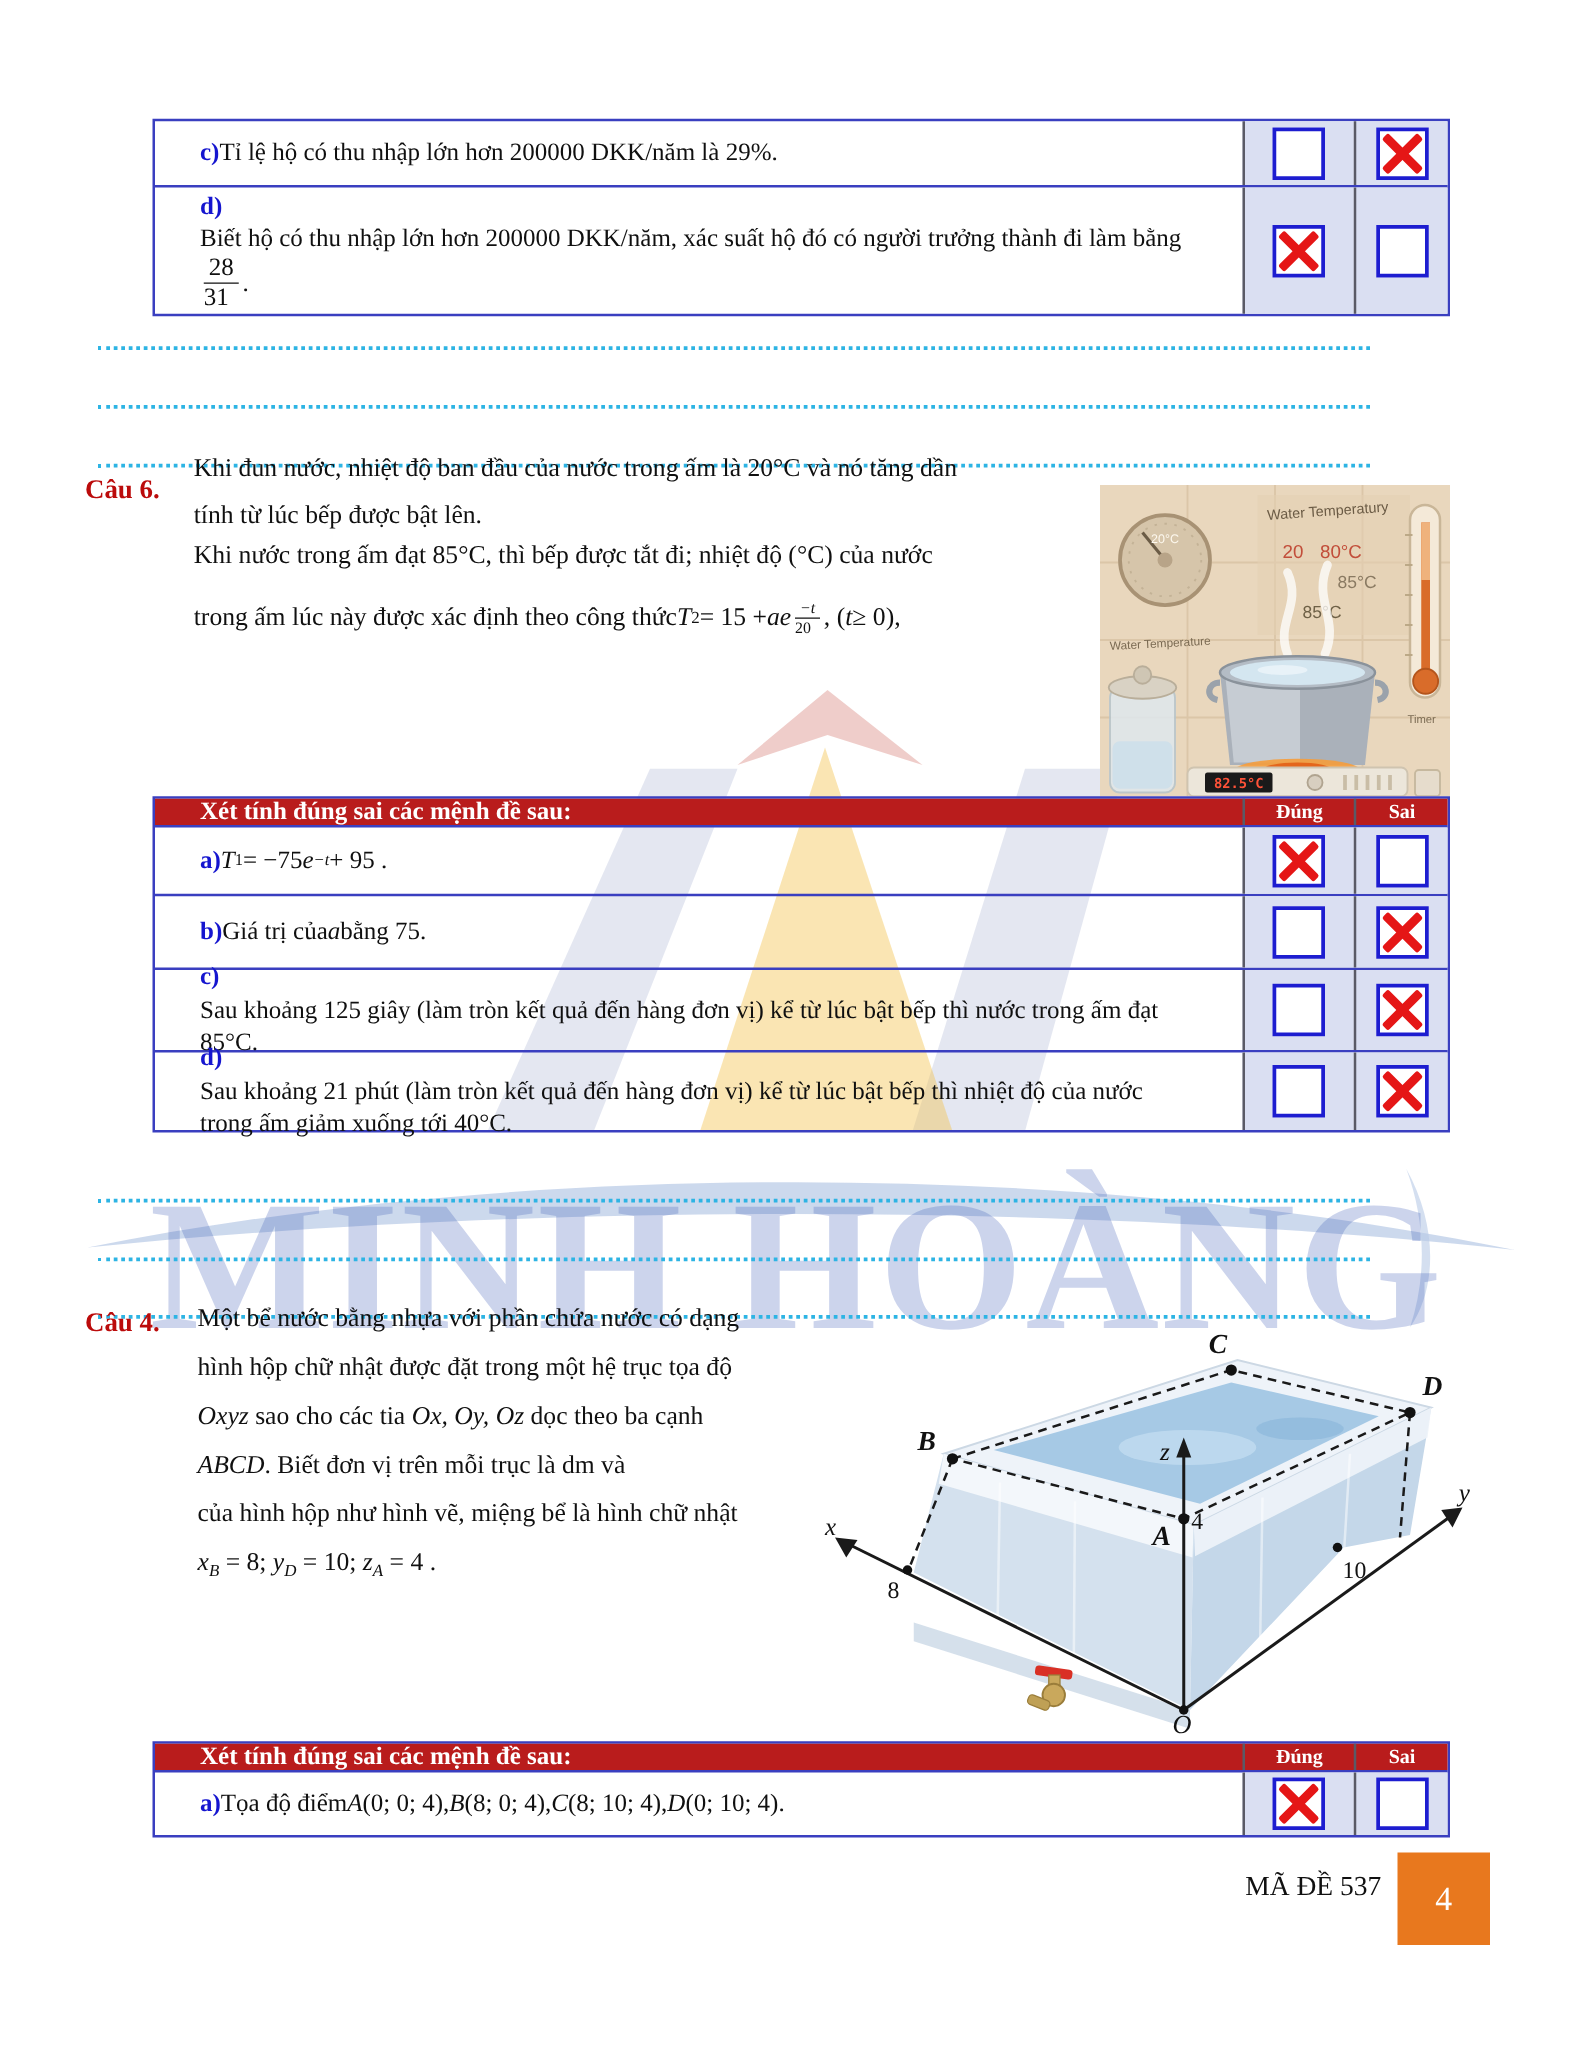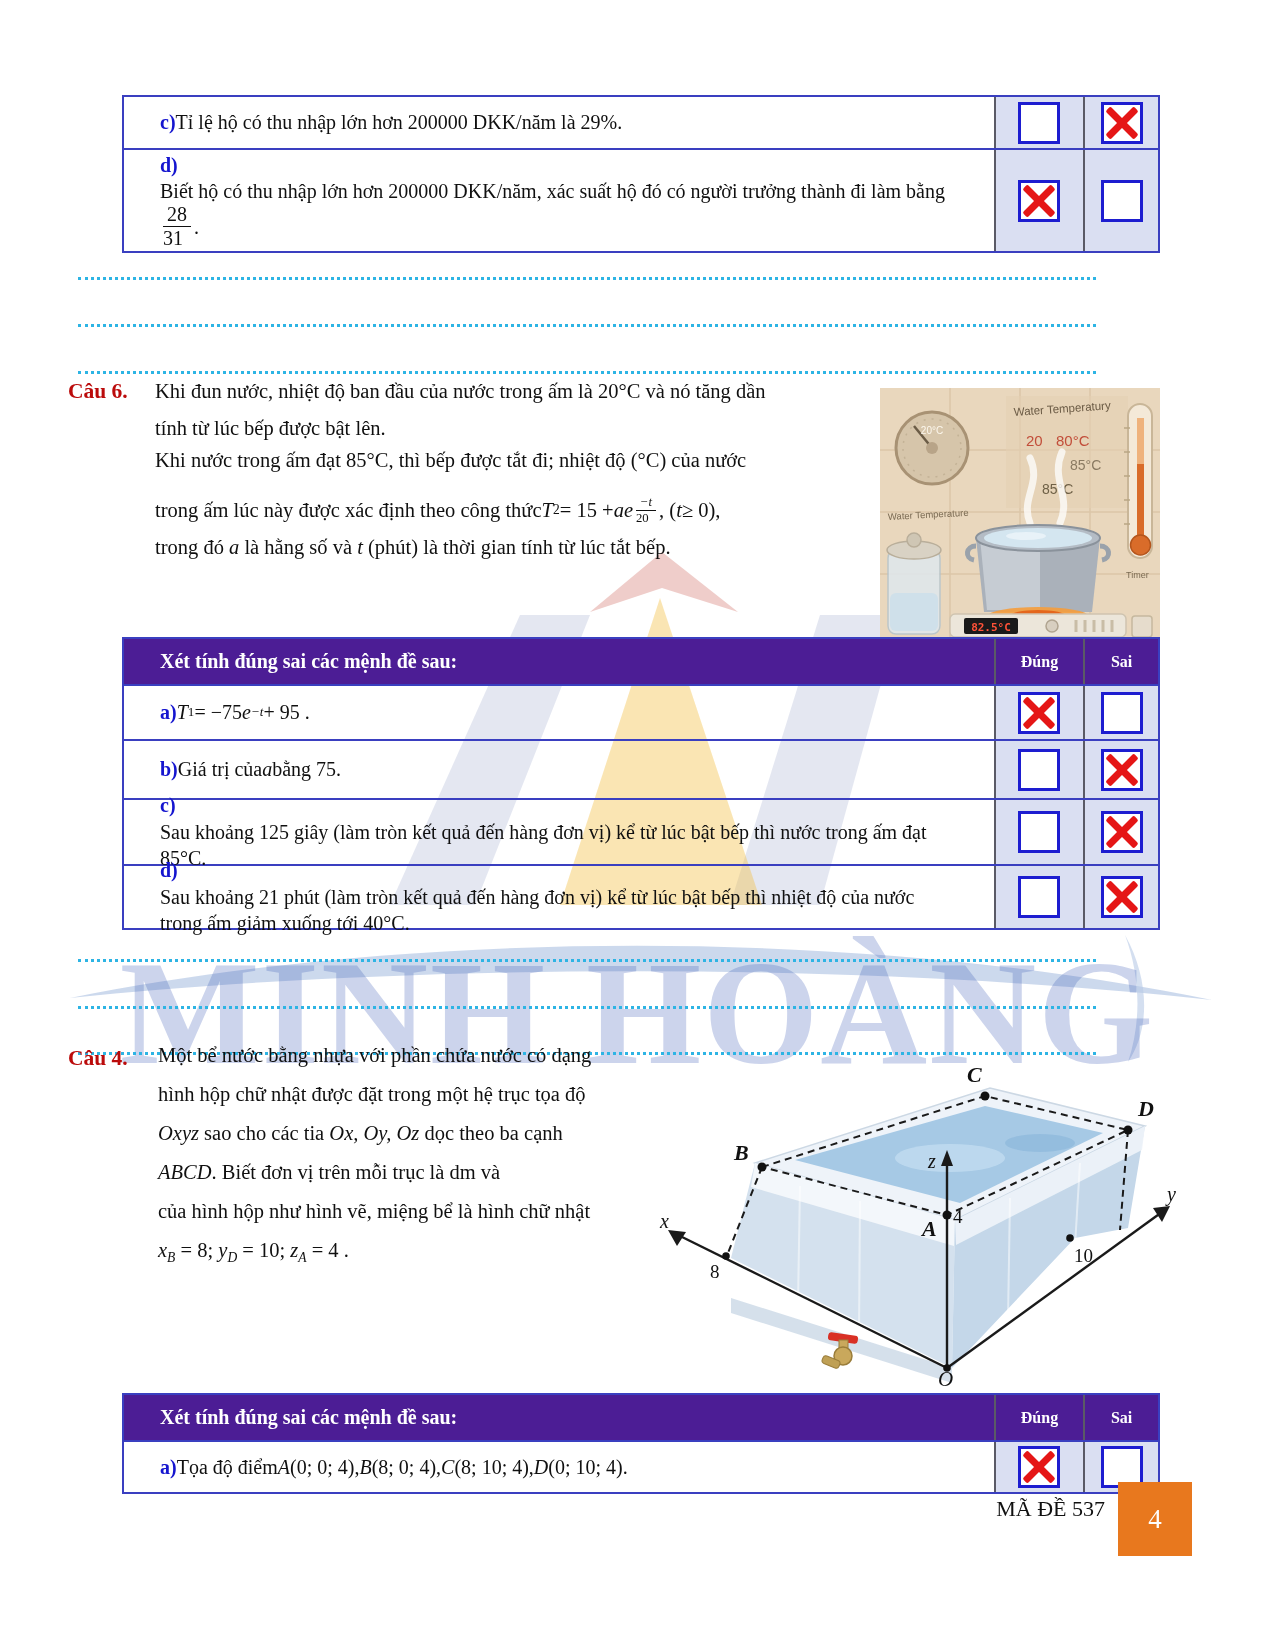--- a/index.html
+++ b/index.html
@@ -9,21 +9,21 @@
   .wm-text{position:absolute;top:928px;left:50%;transform:translateX(-50%);
            font-size:148px;font-weight:bold;letter-spacing:2px;white-space:nowrap;
            color:rgba(58,88,182,0.26);z-index:0;font-family:"Liberation Serif",serif;}
   .wm-svg{position:absolute;left:0;top:0;z-index:0;}
   
   .dots{position:absolute;left:78px;width:1018px;height:0;border-top:3px dotted #2db4e4;z-index:2;}
   
   .xtable{position:absolute;left:122px;width:1038px;border:2px solid #3a3fc0;z-index:3;box-sizing:border-box;}
   .trow{display:flex;border-top:2px solid #3a3fc0;}
   .trow:first-child{border-top:none;}
-  .thead{display:flex;background:#4c1d95;color:#fff;font-weight:bold;height:45px;}
+  .thead{display:flex;background:#b91c1c;color:#fff;font-weight:bold;height:21px;}
   .cell{box-sizing:border-box;display:flex;align-items:center;}
   .stmt{width:873px;padding:6px 40px 6px 36px;font-size:20px;line-height:1.32;flex-wrap:wrap;align-content:center;}
   .thead .stmt{font-size:20px;padding:0 0 0 36px;}
   .mark{width:90px;border-left:2px solid #5a5a66;justify-content:center;background:#dadff2;}
   .mark.sai{width:75px;}
   .thead .mark{background:transparent;font-size:16px;}
   .cb{width:36px;height:36px;border:3px solid #1d1dd0;background:#fff;position:relative;display:inline-block;}
   .cb.checked::before,.cb.checked::after{content:"";position:absolute;left:50%;top:50%;width:7px;height:40px;
       background:#e51616;border-radius:2px;}
   .cb.checked::before{transform:translate(-50%,-50%) rotate(45deg);}
@@ -87,29 +87,28 @@
         <span class="cb"></span>
       </div>
     </div>
   </div>
 
   <div class="dots" style="top:277px"></div>
   <div class="dots" style="top:324px"></div>
   <div class="dots" style="top:371px"></div>
 
   <div class="qlabel" style="left:68px;top:379px">Câu 6.</div>
-  <div class="qtext" style="left:155px;top:380px;width:715px">
+  <div class="qtext" style="left:155px;top:364px;width:715px">
     <span class="qline" style="height:37px">Khi đun nước, nhiệt độ ban đầu của nước trong ấm là 20°C và nó tăng dần</span>
     <span class="qline" style="height:32px">tính từ lúc bếp được bật lên.</span>
     <span class="qline" style="height:35px">Khi nước trong ấm đạt 85°C, thì bếp được tắt đi; nhiệt độ (°C) của nước</span>
     <span class="qline" style="height:52px;display:flex;align-items:center">trong ấm lúc này được xác định theo công thức <span class="seg-it">T</span><span class="seg-sub">2</span> = 15 + <span class="seg-it">ae</span><span class="frac fsup">
           <span class="num">−t</span>
           <span class="den">20</span>
         </span>,  (<span class="seg-it">t</span> ≥ 0),</span>
-    <span class="qline" style="height:36px">trong đó <span class="seg-it">a</span> là hằng số và <span class="seg-it">t</span> (phút) là thời gian tính từ lúc tắt bếp.</span>
   </div>
 
   <svg class="fig" style="left:880px;top:388px" width="280" height="249" viewBox="0 0 280 249">
     <rect x="0" y="0" width="280" height="249" fill="#e9d7bd"></rect>
     <g stroke="#dbc6a8" stroke-width="1.5">
       <line x1="70" y1="0" x2="70" y2="249"></line>
         <line x1="140" y1="0" x2="140" y2="249"></line>
       <line x1="210" y1="0" x2="210" y2="249"></line>
         <line x1="0" y1="62" x2="280" y2="62"></line>
       <line x1="0" y1="124" x2="280" y2="124"></line>

